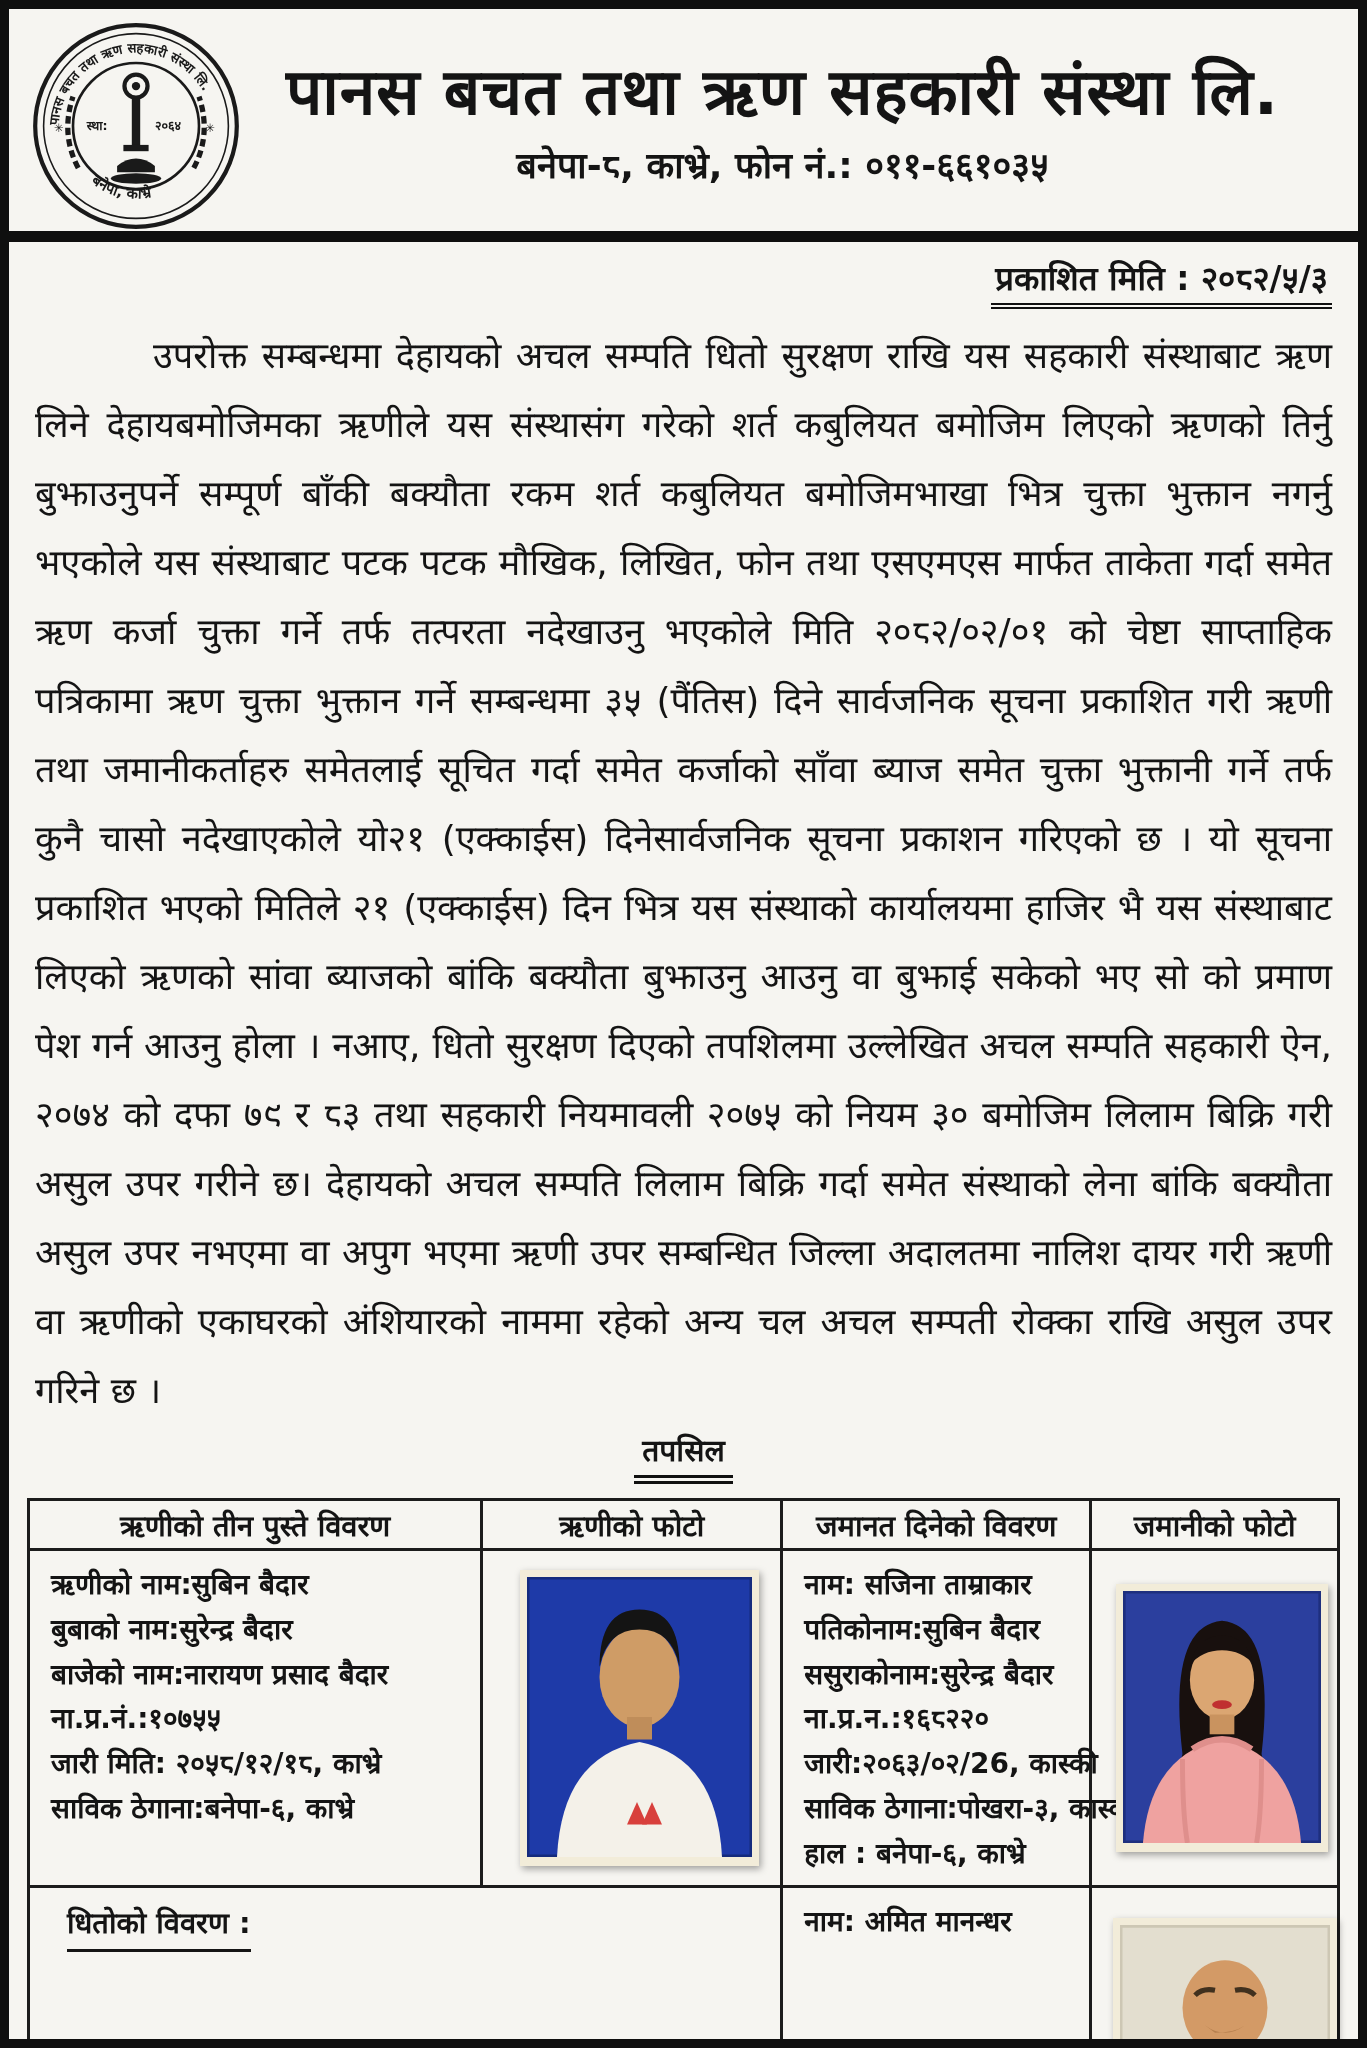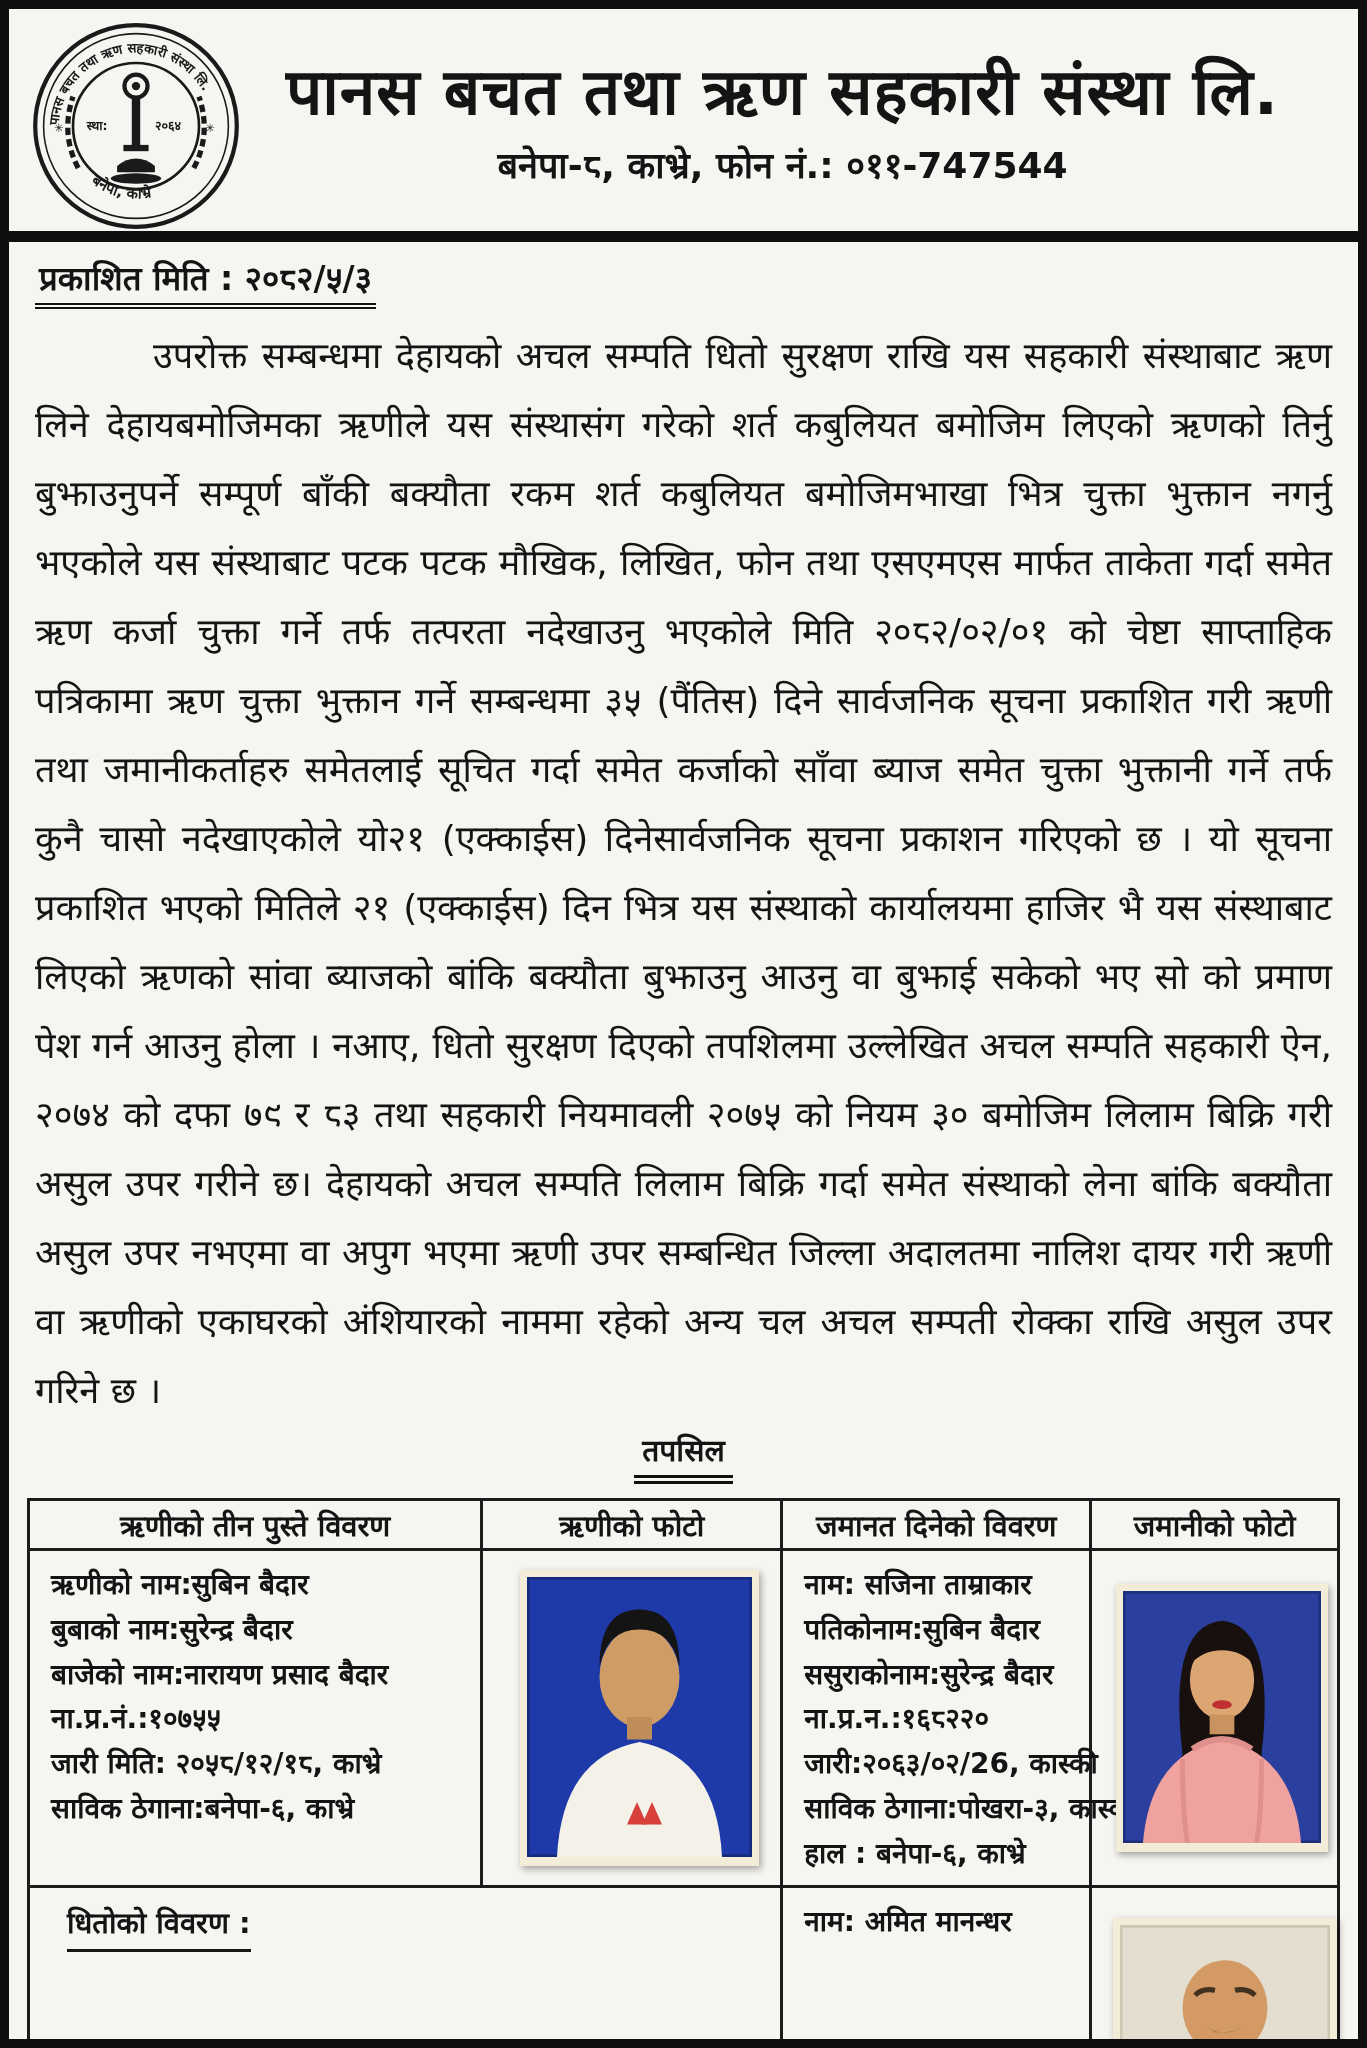--- a/index.html
+++ b/index.html
@@ -17,21 +17,21 @@
   .logo{width:210px;height:210px;flex:none;margin-top:6px;}
   .header-text{flex:1;text-align:center;padding-right:14px;}
   .org-name{font-size:64px;font-weight:800;line-height:1.12;letter-spacing:1px;white-space:nowrap;}
   .org-address{font-size:36px;font-weight:700;margin-top:12px;}
   .thick-divider{height:11px;background:#0f0f0f;}
   
   .notice{padding:0 26px;}
   .title-wrap{text-align:center;margin-top:20px;}
   .title{display:inline-block;font-size:54px;font-weight:800;line-height:1.12;
          padding:0 10px 7px;border-bottom:9px double #101010;}
-  .pubdate-wrap{text-align:left;margin-top:13px;}
+  .pubdate-wrap{text-align:right;margin-top:13px;}
   .pubdate{display:inline-block;font-size:33px;font-weight:800;
            padding:0 4px 3px;border-bottom:6px double #101010;}
   .body-text{margin-top:12px;font-size:36px;line-height:69px;font-weight:400;
              text-align:justify;text-indent:118px;}
   .tapsil-wrap{text-align:center;margin-top:4px;}
   .tapsil{display:inline-block;font-size:30px;font-weight:700;
           padding:0 8px 5px;border-bottom:9px double #101010;}
   
   .main-table{width:1313px;margin:14px auto 0;border-collapse:collapse;table-layout:fixed;height:712px;}
   .main-table th,.main-table td{border:3px solid #1c1c1c;padding-left:21px;}
@@ -82,21 +82,21 @@
       <text font-size="14" font-weight="bold" fill="#1a1a1a">
         <textPath href="#arcBottom" startOffset="22%">बनेपा, काभ्रे</textPath>
       </text>
       <text x="53" y="104" font-size="12" font-weight="bold" fill="#1a1a1a">स्था:</text>
       <text x="118" y="104" font-size="12" font-weight="bold" fill="#1a1a1a">२०६४</text>
       <text x="22" y="106" font-size="11" fill="#1a1a1a">✳</text>
       <text x="166" y="106" font-size="11" fill="#1a1a1a">✳</text>
     </svg>
     <div class="header-text">
       <div class="org-name">पानस बचत तथा ऋण सहकारी संस्था लि.</div>
-      <div class="org-address">बनेपा-८, काभ्रे, फोन नं.: ०११-747544</div>
+      <div class="org-address">बनेपा-८, काभ्रे, फोन नं.: ०११-६६१०३५</div>
     </div>
   </div>
 
   <div class="thick-divider"></div>
 
   <div class="notice">
     <div class="pubdate-wrap">
       <span class="pubdate">प्रकाशित मिति : २०८२/५/३</span>
     </div>
     <div class="body-text">उपरोक्त सम्बन्धमा देहायको अचल सम्पति धितो सुरक्षण राखि यस सहकारी संस्थाबाट ऋण लिने देहायबमोजिमका ऋणीले यस संस्थासंग गरेको शर्त कबुलियत बमोजिम लिएको ऋणको तिर्नु बुझाउनुपर्ने सम्पूर्ण बाँकी बक्यौता रकम शर्त कबुलियत बमोजिमभाखा भित्र चुक्ता भुक्तान नगर्नु भएकोले यस संस्थाबाट पटक पटक मौखिक, लिखित, फोन तथा एसएमएस मार्फत ताकेता गर्दा समेत ऋण कर्जा चुक्ता गर्ने तर्फ तत्परता नदेखाउनु भएकोले मिति २०८२/०२/०१ को चेष्टा साप्ताहिक पत्रिकामा ऋण चुक्ता भुक्तान गर्ने सम्बन्धमा ३५ (पैंतिस) दिने सार्वजनिक सूचना प्रकाशित गरी ऋणी तथा जमानीकर्ताहरु समेतलाई सूचित गर्दा समेत कर्जाको साँवा ब्याज समेत चुक्ता भुक्तानी गर्ने तर्फ कुनै चासो नदेखाएकोले यो२१ (एक्काईस) दिनेसार्वजनिक सूचना प्रकाशन गरिएको छ । यो सूचना प्रकाशित भएको मितिले २१ (एक्काईस) दिन भित्र यस संस्थाको कार्यालयमा हाजिर भै यस संस्थाबाट लिएको ऋणको सांवा ब्याजको बांकि बक्यौता बुझाउनु आउनु वा बुझाई सकेको भए सो को प्रमाण पेश गर्न आउनु होला । नआए, धितो सुरक्षण दिएको तपशिलमा उल्लेखित अचल सम्पति सहकारी ऐन, २०७४ को दफा ७९ र ८३ तथा सहकारी नियमावली २०७५ को नियम ३० बमोजिम लिलाम बिक्रि गरी असुल उपर गरीने छ। देहायको अचल सम्पति लिलाम बिक्रि गर्दा समेत संस्थाको लेना बांकि बक्यौता असुल उपर नभएमा वा अपुग भएमा ऋणी उपर सम्बन्धित जिल्ला अदालतमा नालिश दायर गरी ऋणी वा ऋणीको एकाघरको अंशियारको नाममा रहेको अन्य चल अचल सम्पती रोक्का राखि असुल उपर गरिने छ ।</div>

